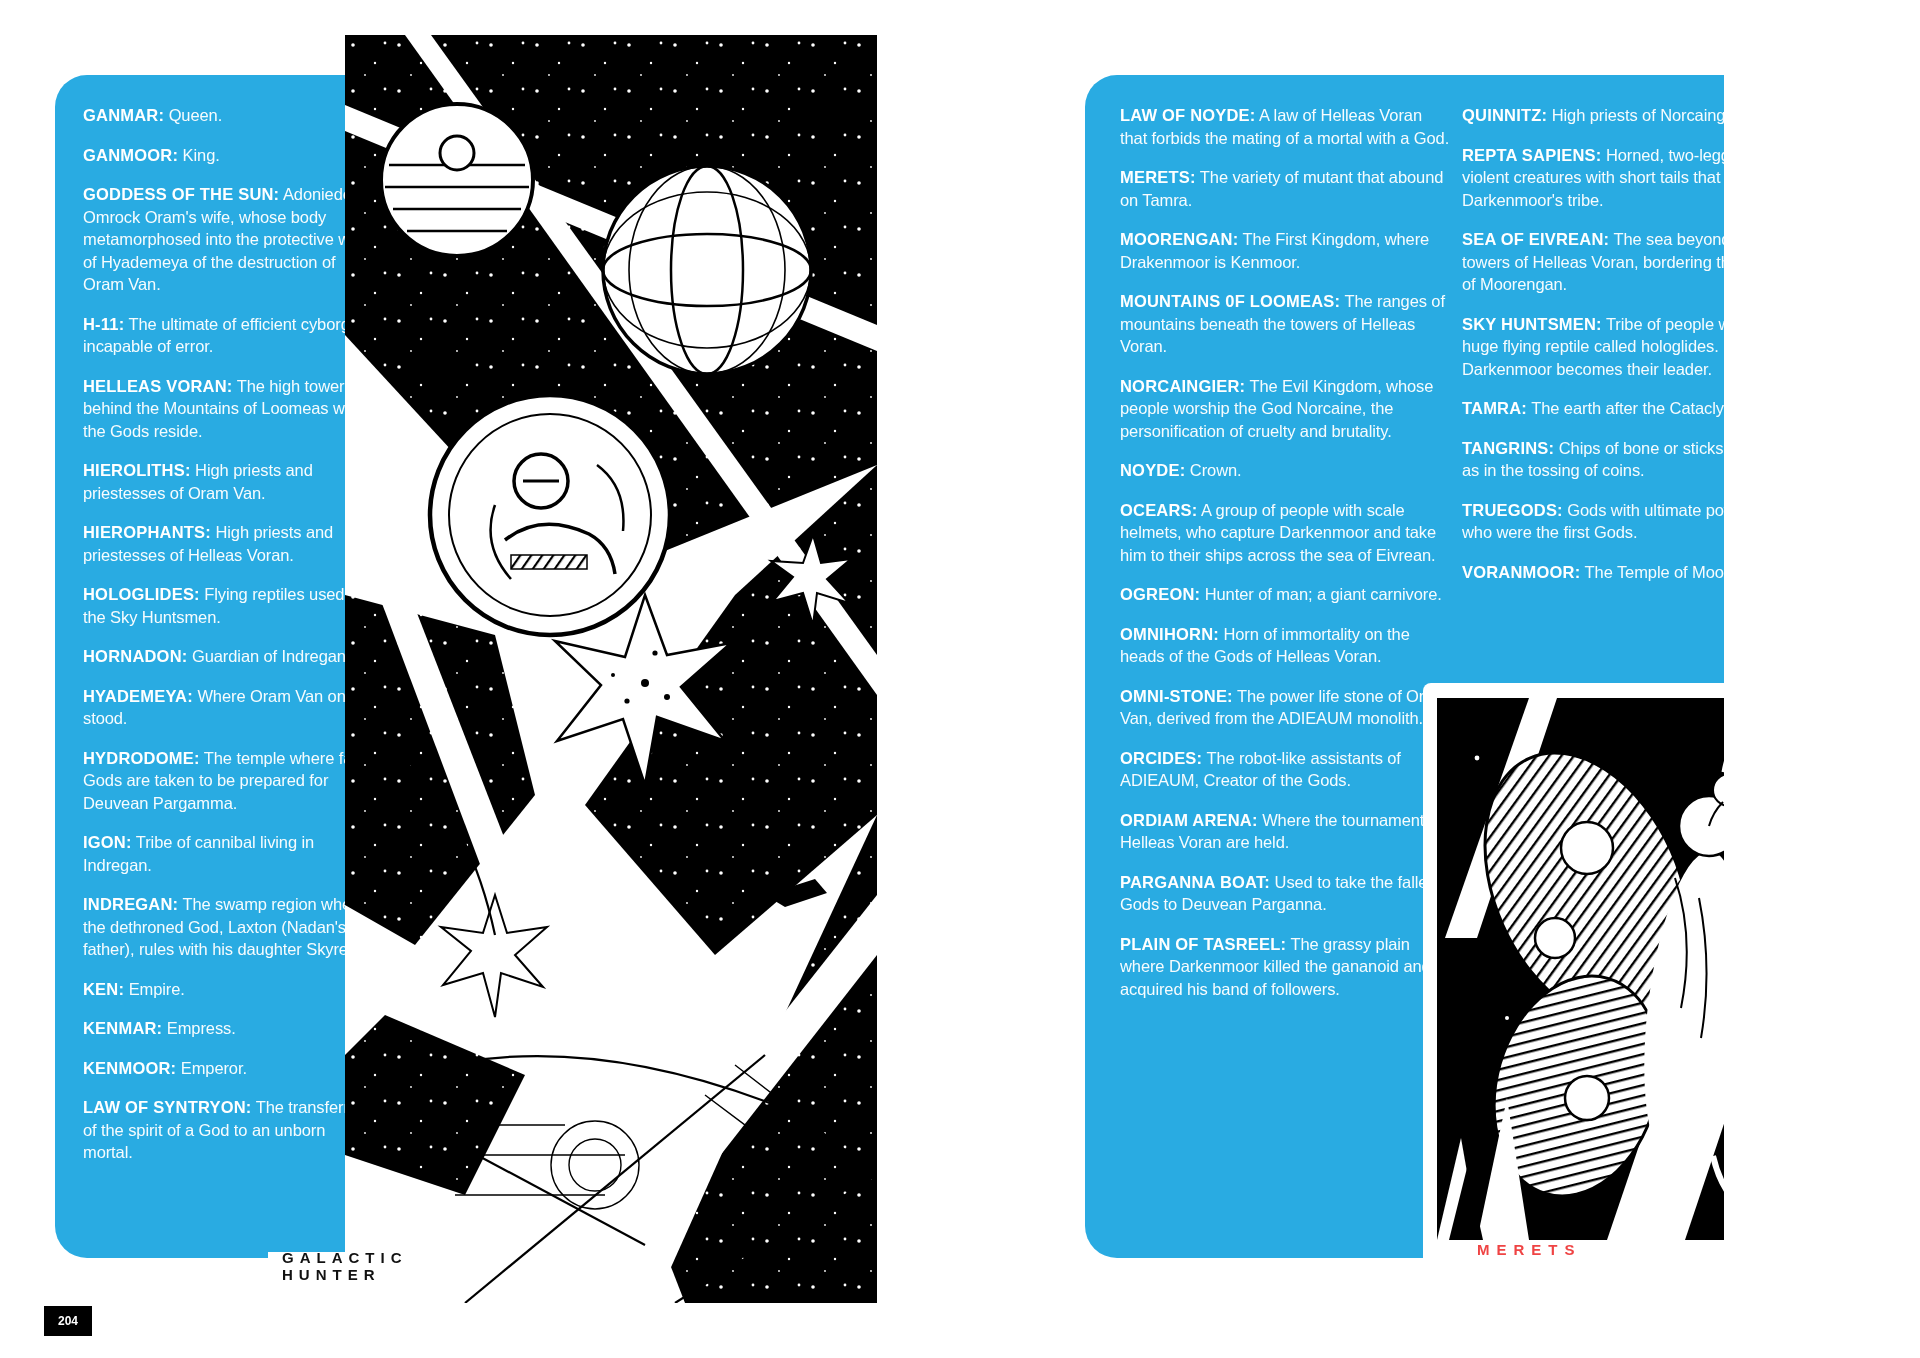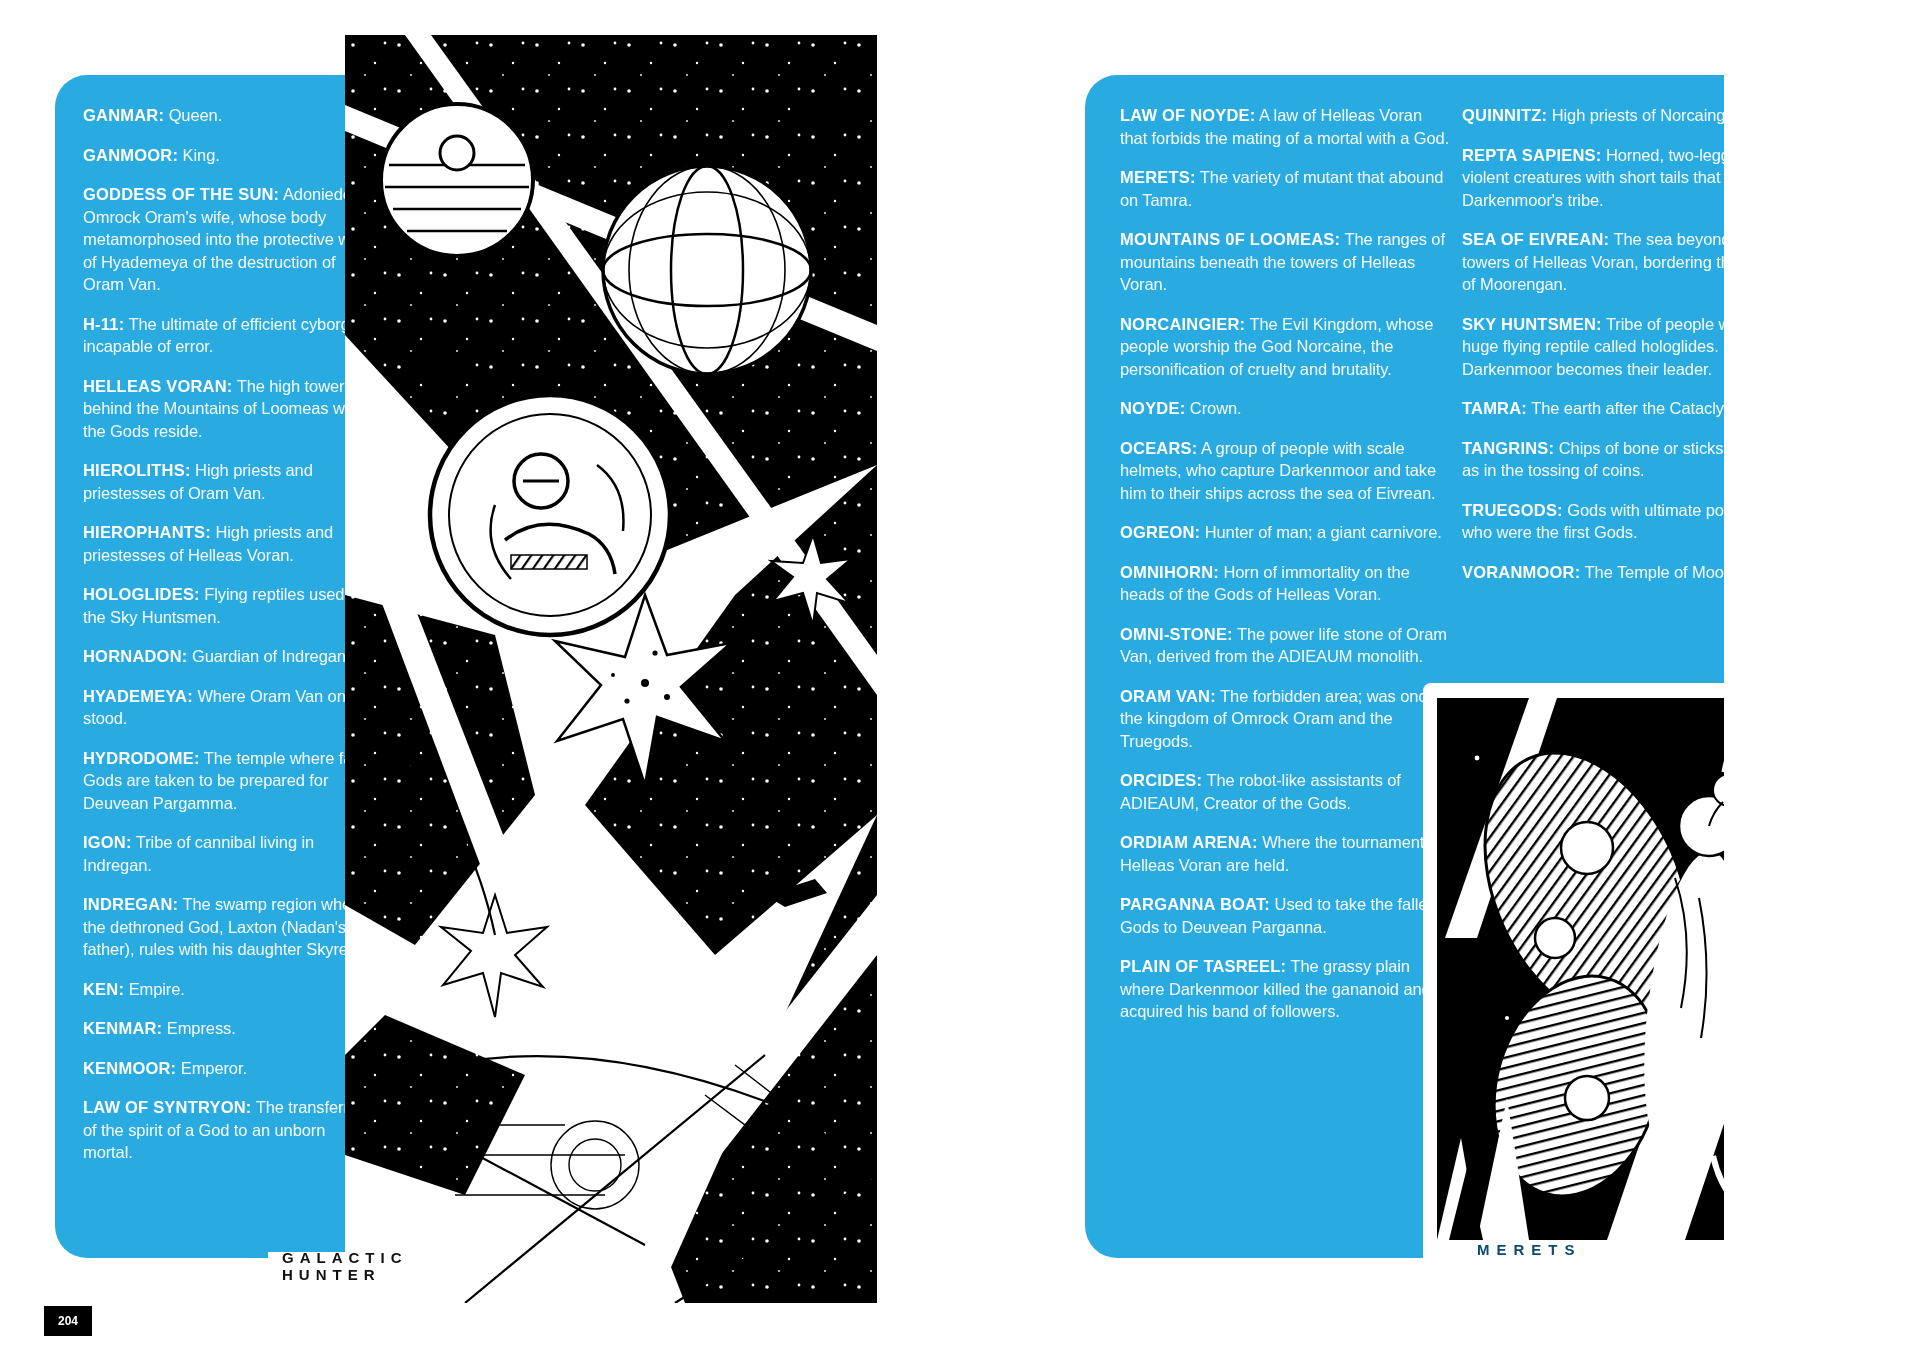--- a/index.html
+++ b/index.html
@@ -19,21 +19,21 @@
   .entry span{color:rgba(255,255,255,0.96);}
 
   .art{position:absolute;overflow:hidden;}
   .art-center{left:345px;top:35px;width:532px;height:1268px;background:#ffffff;}
   .art-merets{left:1437px;top:698px;width:430px;height:542px;background:#000000;}
   .notch-right{position:absolute;left:1423px;top:683px;width:460px;height:588px;background:#ffffff;border-top-left-radius:8px;}
 
   .chip-label{position:absolute;background:#ffffff;color:#111111;font-weight:bold;
     font-size:15px;letter-spacing:6px;display:flex;align-items:center;}
   .chip-gh{left:268px;top:1231px;width:196px;height:28px;padding-left:14px;margin-top:21px;}
-  .caption-merets{position:absolute;left:1477px;top:1241px;color:#0c4a6e;font-weight:bold;
+  .caption-merets{position:absolute;left:1477px;top:1241px;color:#ef4444;font-weight:bold;
     font-size:15px;letter-spacing:7px;}
 
   .pagenum{position:absolute;width:48px;height:30px;background:#000000;color:#ffffff;
     font-weight:bold;font-size:12px;display:flex;align-items:center;justify-content:center;}
   .pn-left{left:44px;top:1306px;}
   .pn-right{left:1828px;top:1306px;padding-left:19px;}
 </style>
 </head>
 <body>
 
@@ -164,36 +164,36 @@
   <div class="panel panel-right"></div>
   <div class="notch-right"></div>
 
   <div class="glossary-col col-r1">
 
       <p class="entry"><b>LAW OF NOYDE:</b> <span>A law of Helleas Voran that forbids the mating of a mortal with a God.</span></p>
 
 
       <p class="entry"><b>MERETS:</b> <span>The variety of mutant that abound on Tamra.</span></p>
 
+      <p class="entry"><b>MOORENGAN:</b> <span>The First Kingdom, where Drakenmoor is Kenmoor.</span></p>
 
       <p class="entry"><b>MOUNTAINS 0F LOOMEAS:</b> <span>The ranges of mountains beneath the towers of Helleas Voran.</span></p>
 
       <p class="entry"><b>NORCAINGIER:</b> <span>The Evil Kingdom, whose people worship the God Norcaine, the personification of cruelty and brutality.</span></p>
 
       <p class="entry"><b>NOYDE:</b> <span>Crown.</span></p>
 
       <p class="entry"><b>OCEARS:</b> <span>A group of people with scale helmets, who capture Darkenmoor and take him to their ships across the sea of Eivrean.</span></p>
 
       <p class="entry"><b>OGREON:</b> <span>Hunter of man; a giant carnivore.</span></p>
 
       <p class="entry"><b>OMNIHORN:</b> <span>Horn of immortality on the heads of the Gods of Helleas Voran.</span></p>
 
       <p class="entry"><b>OMNI-STONE:</b> <span>The power life stone of Oram Van, derived from the ADIEAUM monolith.</span></p>
 
-      <p class="entry"><b>ORAM VAN:</b> <span>The forbidden area; was once the kingdom of Omrock Oram and the Truegods.</span></p>
 
       <p class="entry"><b>ORCIDES:</b> <span>The robot-like assistants of ADIEAUM, Creator of the Gods.</span></p>
 
       <p class="entry"><b>ORDIAM ARENA:</b> <span>Where the tournaments of Helleas Voran are held.</span></p>
 
       <p class="entry"><b>PARGANNA BOAT:</b> <span>Used to take the fallen Gods to Deuvean Parganna.</span></p>
 
       <p class="entry"><b>PLAIN OF TASREEL:</b> <span>The grassy plain where Darkenmoor killed the gananoid and acquired his band of followers.</span></p>
     </div>
 

